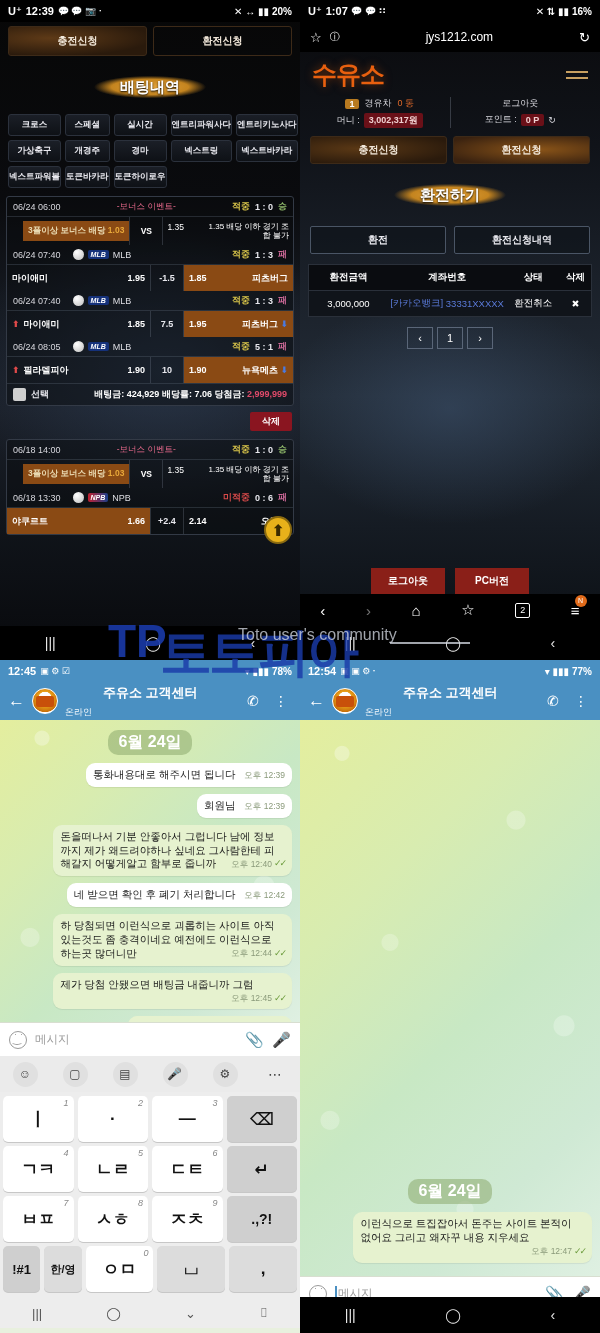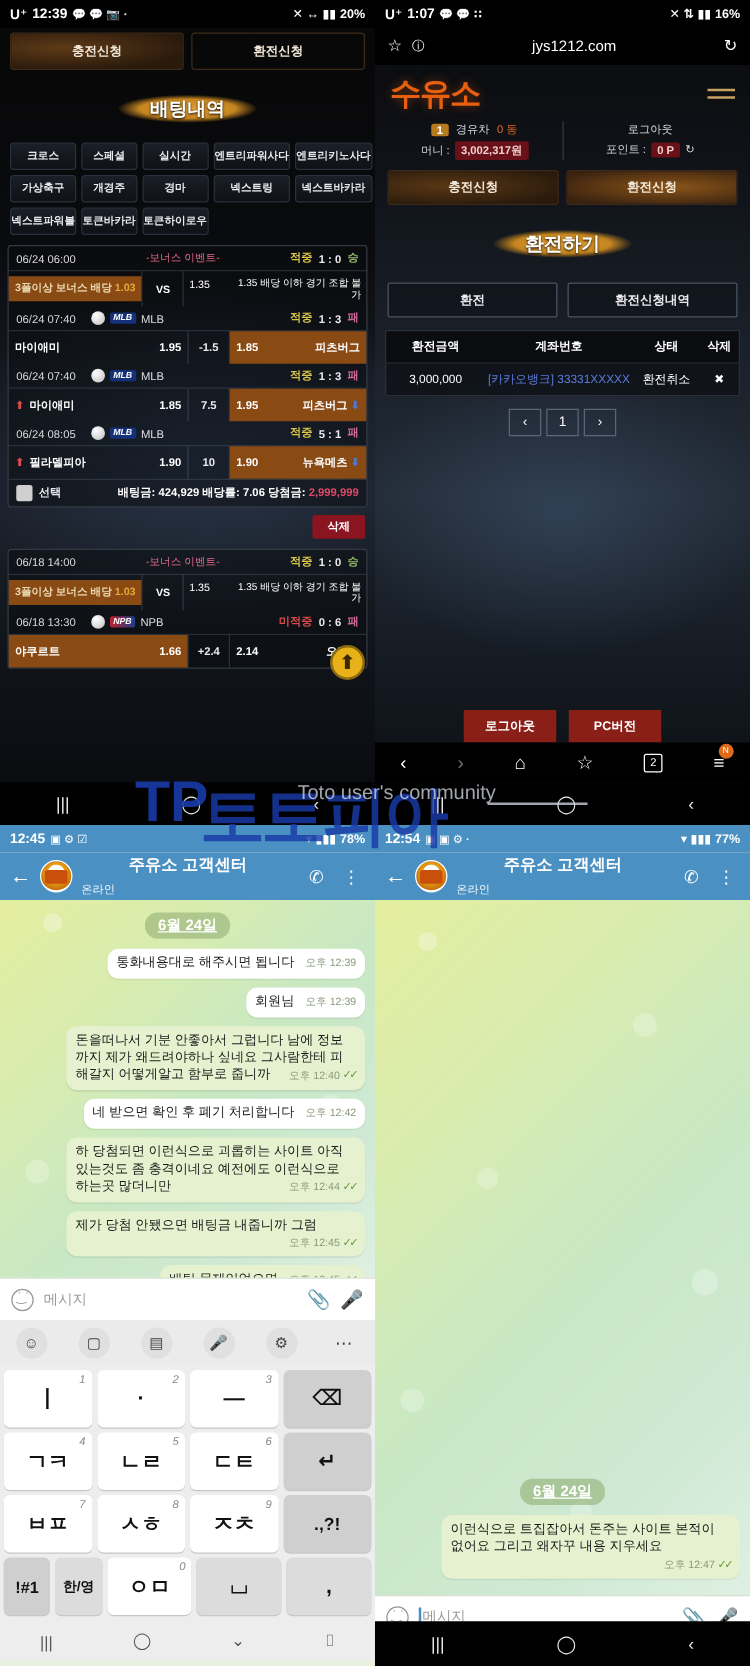--- a/index.html
+++ b/index.html
@@ -84,21 +84,21 @@
   .bl-cell { display: flex; align-items: center; padding: 0 5px; }
   .bl-team { flex: 1.4; gap: 4px; color: #fff; font-weight: bold; }
   .bl-team.sel { background: #8a4a14; }
   .bl-odd { width: 34px; justify-content: flex-end; color: #fff; font-weight: bold; }
   .bl-hand { width: 34px; justify-content: center; color: #e8e8ee; font-weight: bold;
              border-left: 1px solid rgba(120,130,145,.3); border-right: 1px solid rgba(120,130,145,.3); }
   .bl-right { flex: 1.4; justify-content: space-between; color: #fff; font-weight: bold; }
   .bl-right.sel { background: #8a4a14; }
   .arrow-up { color: #e04a4a; font-size: 9px; }
   .arrow-dn { color: #4a7ae0; font-size: 9px; }
-  .bonus-line { display: flex; align-items: center; min-height: 28px; font-size: 8.5px; }
+  .bonus-line { display: flex; align-items: center; min-height: 28px; font-size: 8.5px; margin-left: 16px; }
   .bonus-l { background: #8a4a14; padding: 4px 5px; color: #e8d8b0; font-weight: bold; }
   .bonus-l b { color: #e8a83a; }
   .bonus-vs { width: 34px; text-align: center; color: #fff; font-weight: bold;
               border-left: 1px solid rgba(120,130,145,.3); border-right: 1px solid rgba(120,130,145,.3);
               align-self: stretch; display: flex; align-items: center; justify-content: center; }
   .bonus-r { flex: 1; display: flex; gap: 20px; padding: 0 4px; color: #fff; }
   .bonus-r .sub { font-size: 8px; line-height: 1.15; text-align: right; flex: 1; }
 
   .betfoot { display: flex; align-items: center; gap: 5px; padding: 4px 6px;
              border-top: 1px solid rgba(90,100,115,.35); font-size: 9px; }
@@ -221,21 +221,21 @@
                  radial-gradient(circle at 30% 40%, rgba(255,255,255,.24) 0 8px, rgba(0,0,0,0) 9px),
                  radial-gradient(circle at 88% 55%, rgba(255,255,255,.26) 0 10px, rgba(0,0,0,0) 11px),
                  radial-gradient(circle at 10% 72%, rgba(255,255,255,.25) 0 9px, rgba(0,0,0,0) 10px),
                  radial-gradient(circle at 55% 88%, rgba(255,255,255,.24) 0 8px, rgba(0,0,0,0) 9px),
                  linear-gradient(135deg, #e4ee9e 0%, #d8ecb0 28%, #c8e8c4 55%, #cfe9d4 80%, #dff0e2 100%);
                padding: 6px 8px; }
   #bl .chat-body { height: 302px; }
   #br .chat-body { height: 556px; display: flex; flex-direction: column; justify-content: flex-end; }
 
   .daychip { margin: 4px auto 8px; width: fit-content; background: rgba(140,170,110,.55);
-             color: #fff; font-size: 12px; font-weight: bold; padding: 2px 10px; border-radius: 10px; text-decoration: underline; }
+             color: #fff; font-size: 16px; font-weight: bold; padding: 2px 10px; border-radius: 10px; }
   .msg { display: flex; margin-bottom: 7px; }
   .msg.in { justify-content: flex-end; }
   .msg.out { justify-content: flex-end; }
   .bub { max-width: 84%; border-radius: 9px; padding: 5px 7px; font-size: 10.5px;
          line-height: 1.32; color: #1a1a1a; position: relative;
          box-shadow: 0 1px 1px rgba(0,0,0,.07); }
   .msg.in .bub { background: #fff; }
   .msg.out .bub { background: #e6f2cf; }
   .bub .txt { display: inline; }
   .meta { display: inline-flex; align-items: center; gap: 2px; font-size: 8.5px;

